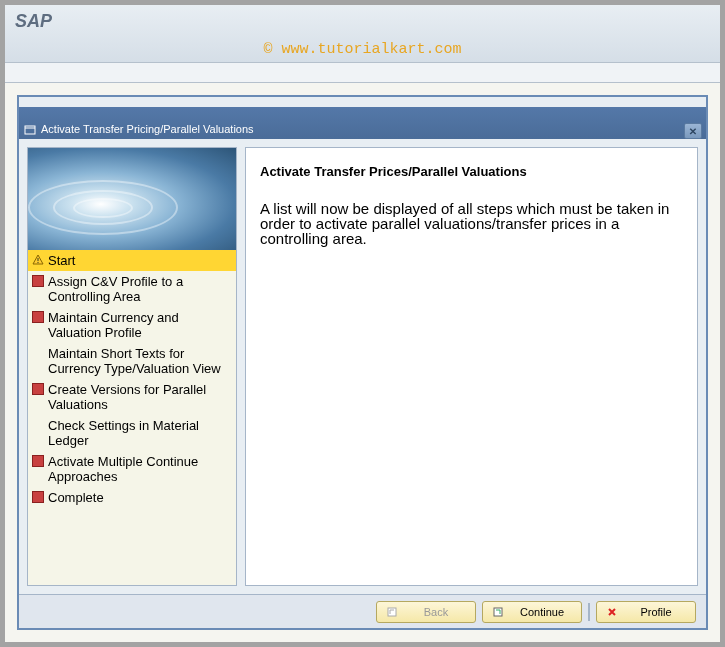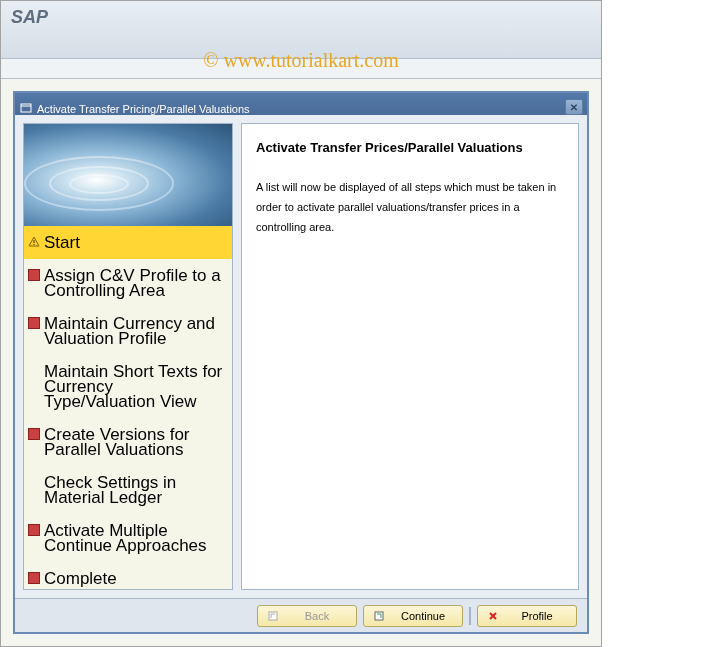--- a/index.html
+++ b/index.html
@@ -6,22 +6,22 @@
     body {
       font-family: Arial, sans-serif;
       font-size: 12px;
       background: #fff;
       width: 725px;
       height: 647px;
       position: relative;
       overflow: hidden;
     }
     .outer-frame {
-      border: 1px solid #a3a3a3;
-      width: 602px;
+      border: 5px solid #a3a3a3;
+      width: 725px;
       height: 647px;
       background: #fff;
     }
     .top-header {
       background: linear-gradient(to bottom, #e8eef3 0%, #d5dee7 100%);
       height: 58px;
       border-bottom: 1px solid #b5c0cc;
       padding: 6px 10px;
       position: relative;
     }
@@ -29,26 +29,25 @@
       font-weight: bold;
       font-style: italic;
       font-size: 18px;
       color: #5e6d80;
     }
     .watermark {
       position: absolute;
       top: 36px;
       left: 50%;
       transform: translateX(-50%);
-      font-size: 20px;
+      font-size: 15px;
       color: #e8a622;
-      font-family: Liberation Serif, serif;
+      font-family: Liberation Mono, monospace;
       z-index: 100;
       pointer-events: none;
-      margin-top: 12px;
     }
     .toolbar-strip {
       height: 20px;
       background: #f0f3f6;
       border-bottom: 1px solid #b5c0cc;
     }
     .work-area {
       background: #f5f5f0;
       padding: 12px;
       height: calc(100% - 78px);
@@ -58,23 +57,24 @@
       background: #e8eef3;
       height: 100%;
       display: flex;
       flex-direction: column;
     }
     .dialog-titlebar {
       background: linear-gradient(to bottom, #5478a8 0%, #4a6c98 100%);
       color: #fff;
       height: 22px;
       display: flex;
-      align-items: flex-end;
-      padding: 0 4px;
+      align-items: flex-start;
+      padding: 16px 4px;
       font-size: 11px;
+      margin-top: 10px;
     }
     .titlebar-icon {
       width: 14px;
       height: 14px;
       margin-right: 4px;
       display: inline-flex;
       align-items: center;
       justify-content: center;
     }
     .titlebar-close {
@@ -121,23 +121,23 @@
     .r2 { width: 100px; height: 35px; left: 25px; top: 42px; }
     .r3 { width: 150px; height: 55px; left: 0px; top: 32px; }
     .steps-list {
       flex: 1;
       background: #f5f5e8;
       overflow: auto;
     }
     .step-item {
       display: flex;
       align-items: flex-start;
-      padding: 9px 4px;
+      padding: 3px 4px;
       gap: 4px;
-      font-size: 17px;
+      font-size: 13px;
       line-height: 15px;
       cursor: pointer;
     }
     .step-item.selected {
       background: #ffd633;
     }
     .step-icon {
       width: 12px;
       height: 12px;
       flex-shrink: 0;
@@ -157,22 +157,22 @@
       border: 1px solid #a5b5c8;
       background: #fff;
       padding: 16px 14px;
     }
     .right-title {
       font-weight: bold;
       font-size: 13px;
       margin-bottom: 22px;
     }
     .right-body {
-      font-size: 11px;
-      line-height: 20px;
+      font-size: 15px;
+      line-height: 15px;
     }
     .dialog-footer {
       height: 34px;
       border-top: 1px solid #a5b5c8;
       display: flex;
       align-items: center;
       justify-content: flex-end;
       padding: 0 10px;
       gap: 6px;
       background: #e0e6ee;

